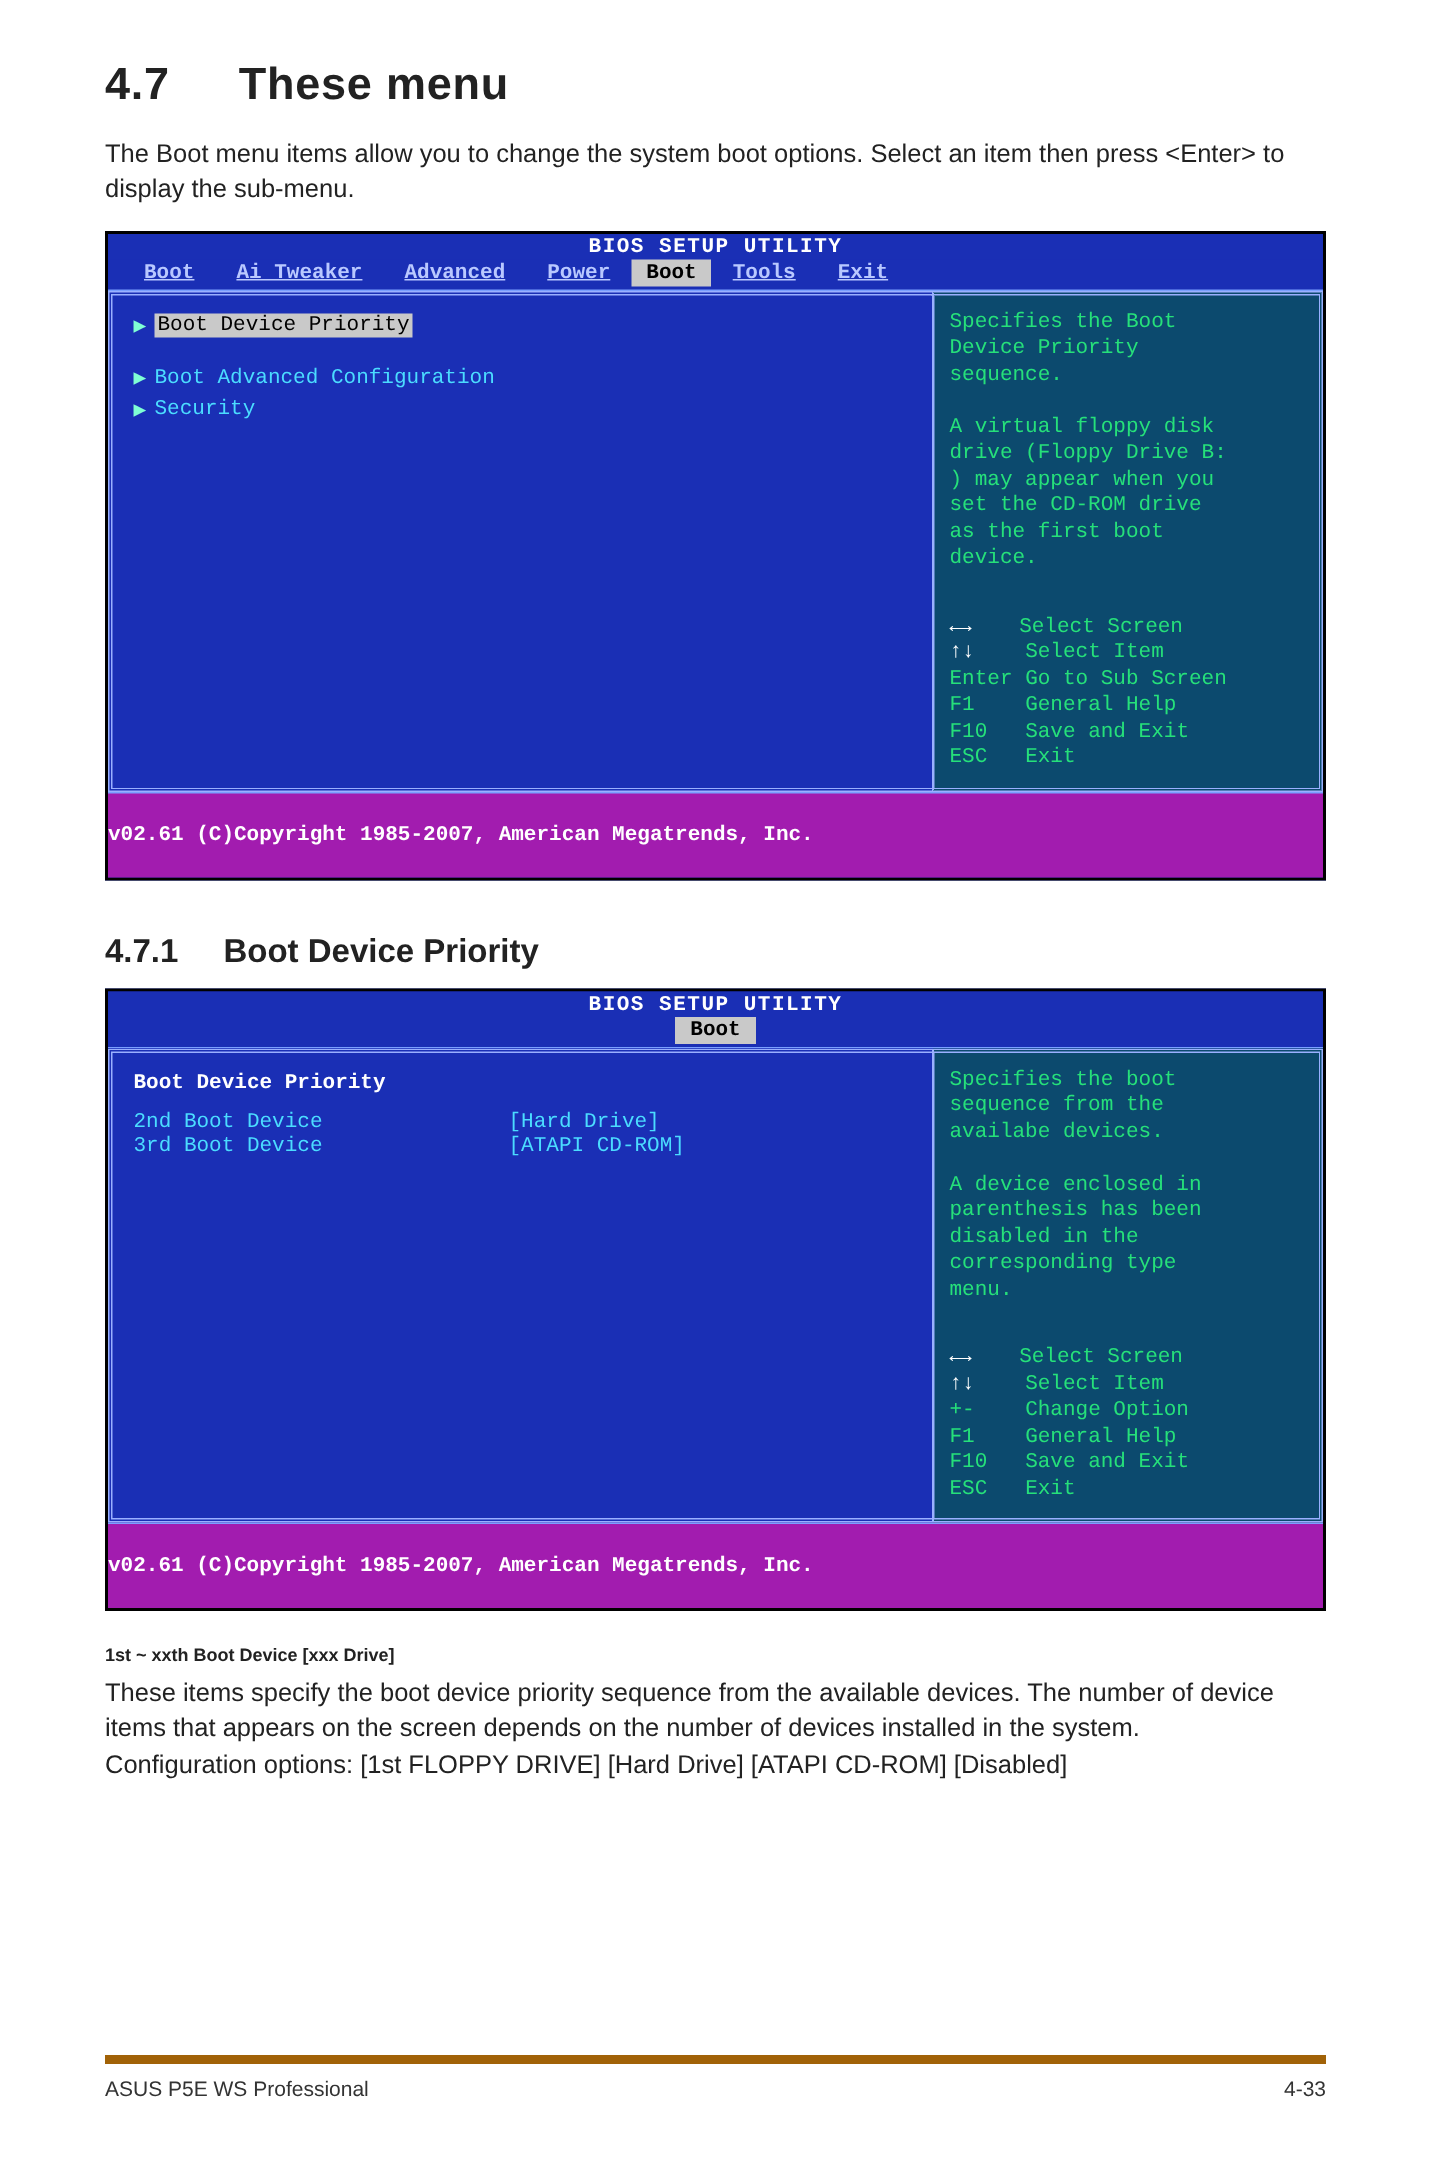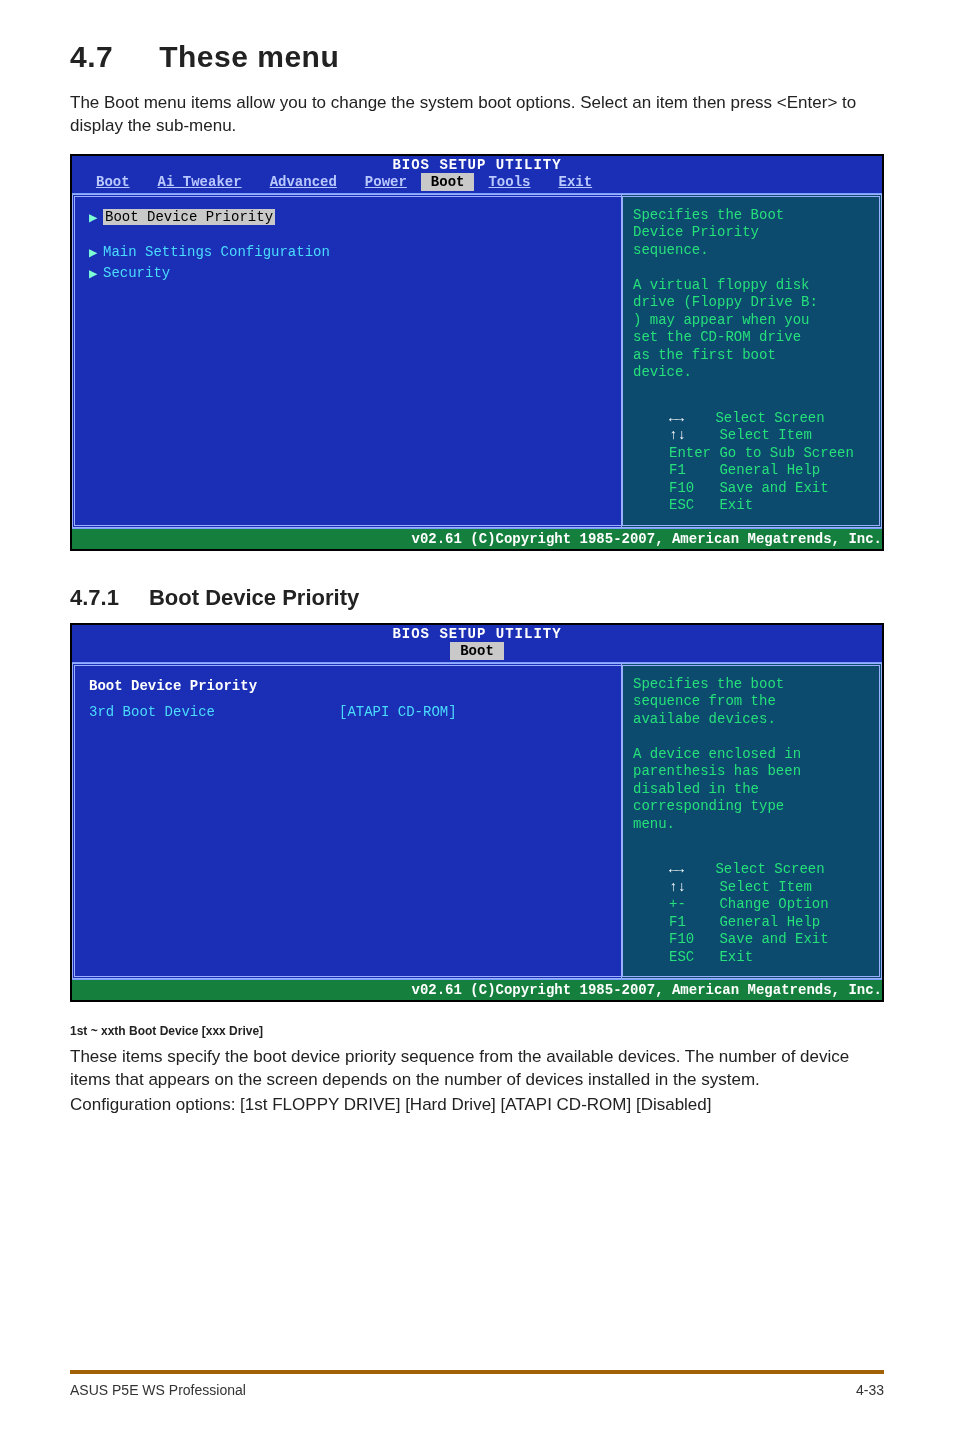--- a/index.html
+++ b/index.html
@@ -101,55 +101,55 @@
     line-height: 1.25;
   }
   .bios .right .help {
     color: #26e07a;
     white-space: pre-wrap;
   }
   .bios .right .keys {
     margin-top: 28px;
     color: #26e07a;
   }
-  .bios .right .keys .krow { white-space: pre; margin-left: 36px; }
+  .bios .right .keys .krow { white-space: pre; }
   .bios .right .keys .arrows { color:#ffffff; letter-spacing:-2px; }
   .bios .right .keys .ud { color:#ffffff; }
 
   .bios .left .row { display:flex; align-items:center; margin-bottom:4px; }
   .bios .left .row.sel .label { background:#c9c9c9; color:#000; padding:0 2px; }
   .bios .left .row .tri {
     width:14px; color:#7fffd4; font-weight:700;
   }
   .bios .left .row .label { color:#c0e7ff; }
   .bios .left .spacer { height:14px; }
 
   .bios .left .heading {
     color:#ffffff; font-weight:700; margin-bottom:10px;
   }
 
   .bios .left .cols { display:flex; }
   .bios .left .cols .c1 { width:250px; color:#4bdcff; }
   .bios .left .cols .c2 { color:#4bdcff; }
 
   .bios .copyright {
-    background: #15803d;
-    text-align: right;
-    padding: 2px 0;
+    background: #a21caf;
+    text-align: left;
+    padding: 20px 0;
     color: #fff;
     font-weight: 700;
     border-top: 1px solid #7aa0ff;
   }
 
   
   .footer {
     position: absolute;
     left: 70px; right: 70px;
     top: 1370px;
-    border-top: 4px solid #a16207;
+    border-top: 6px solid #a16207;
     padding-top: 8px;
     display:flex;
     justify-content: space-between;
     font-size: 14px;
     color:#333;
   }
 </style>
 </head>
 <body>
 
@@ -172,21 +172,21 @@
   </div>
   <div class="panel">
     <div class="left">
       <div class="row sel">
         <span class="tri">▶</span>
         <span class="label">Boot Device Priority</span>
       </div>
       <div class="spacer"></div>
       <div class="row">
         <span class="tri">▶</span>
-        <span class="label" style="color:#4bdcff;">Main Settings Configuration</span>
+        <span class="label" style="color:#4bdcff;">Boot Advanced Configuration</span>
       </div>
       <div class="row">
         <span class="tri">▶</span>
         <span class="label" style="color:#4bdcff;">Security</span>
       </div>
     </div>
     <div class="right">
       <div class="help">Specifies the Boot
 Device Priority
 sequence.
@@ -216,20 +216,24 @@
 
 <div class="bios">
   <div class="title-row">BIOS SETUP UTILITY</div>
   <div class="menu-row" style="justify-content:center;">
     <span class="tab sel">Boot</span>
   </div>
   <div class="panel">
     <div class="left">
       <div class="heading">Boot Device Priority</div>
       <div class="cols">
+        <div class="c1">2nd Boot Device</div>
+        <div class="c2">[Hard Drive]</div>
+      </div>
+      <div class="cols">
         <div class="c1">3rd Boot Device</div>
         <div class="c2">[ATAPI CD-ROM]</div>
       </div>
     </div>
     <div class="right">
       <div class="help">Specifies the boot
 sequence from the
 availabe devices.
 
 A device enclosed in

